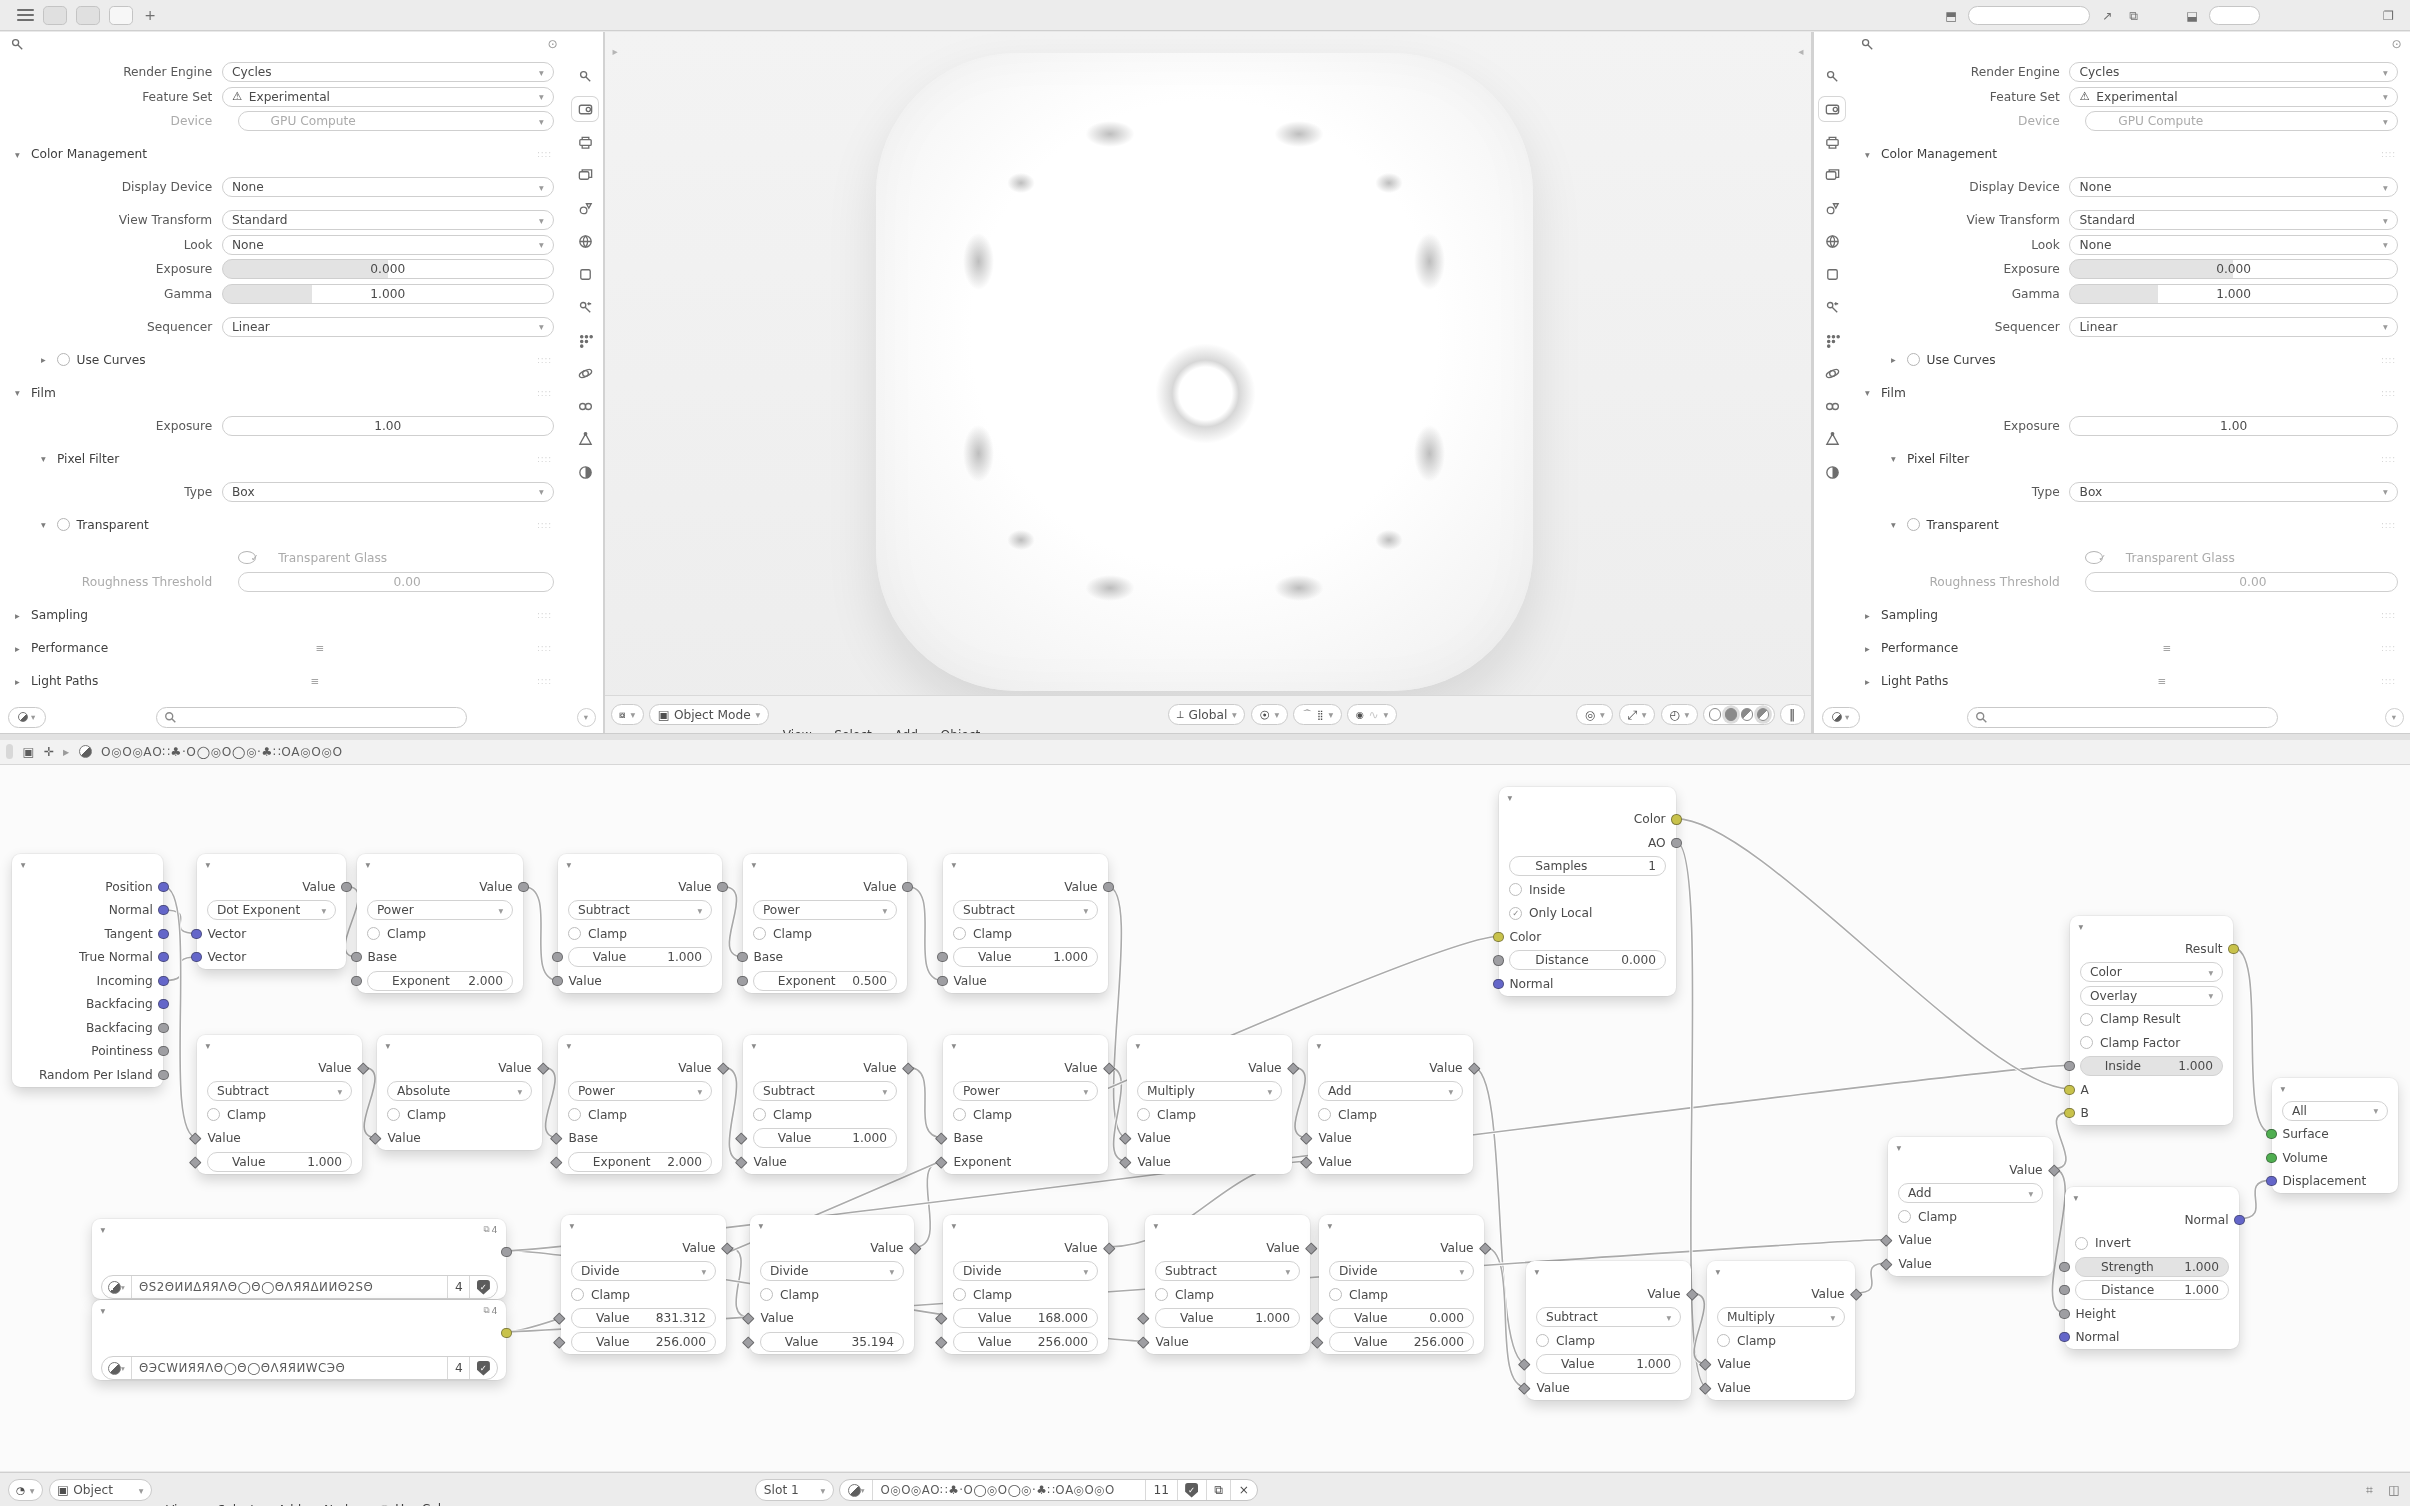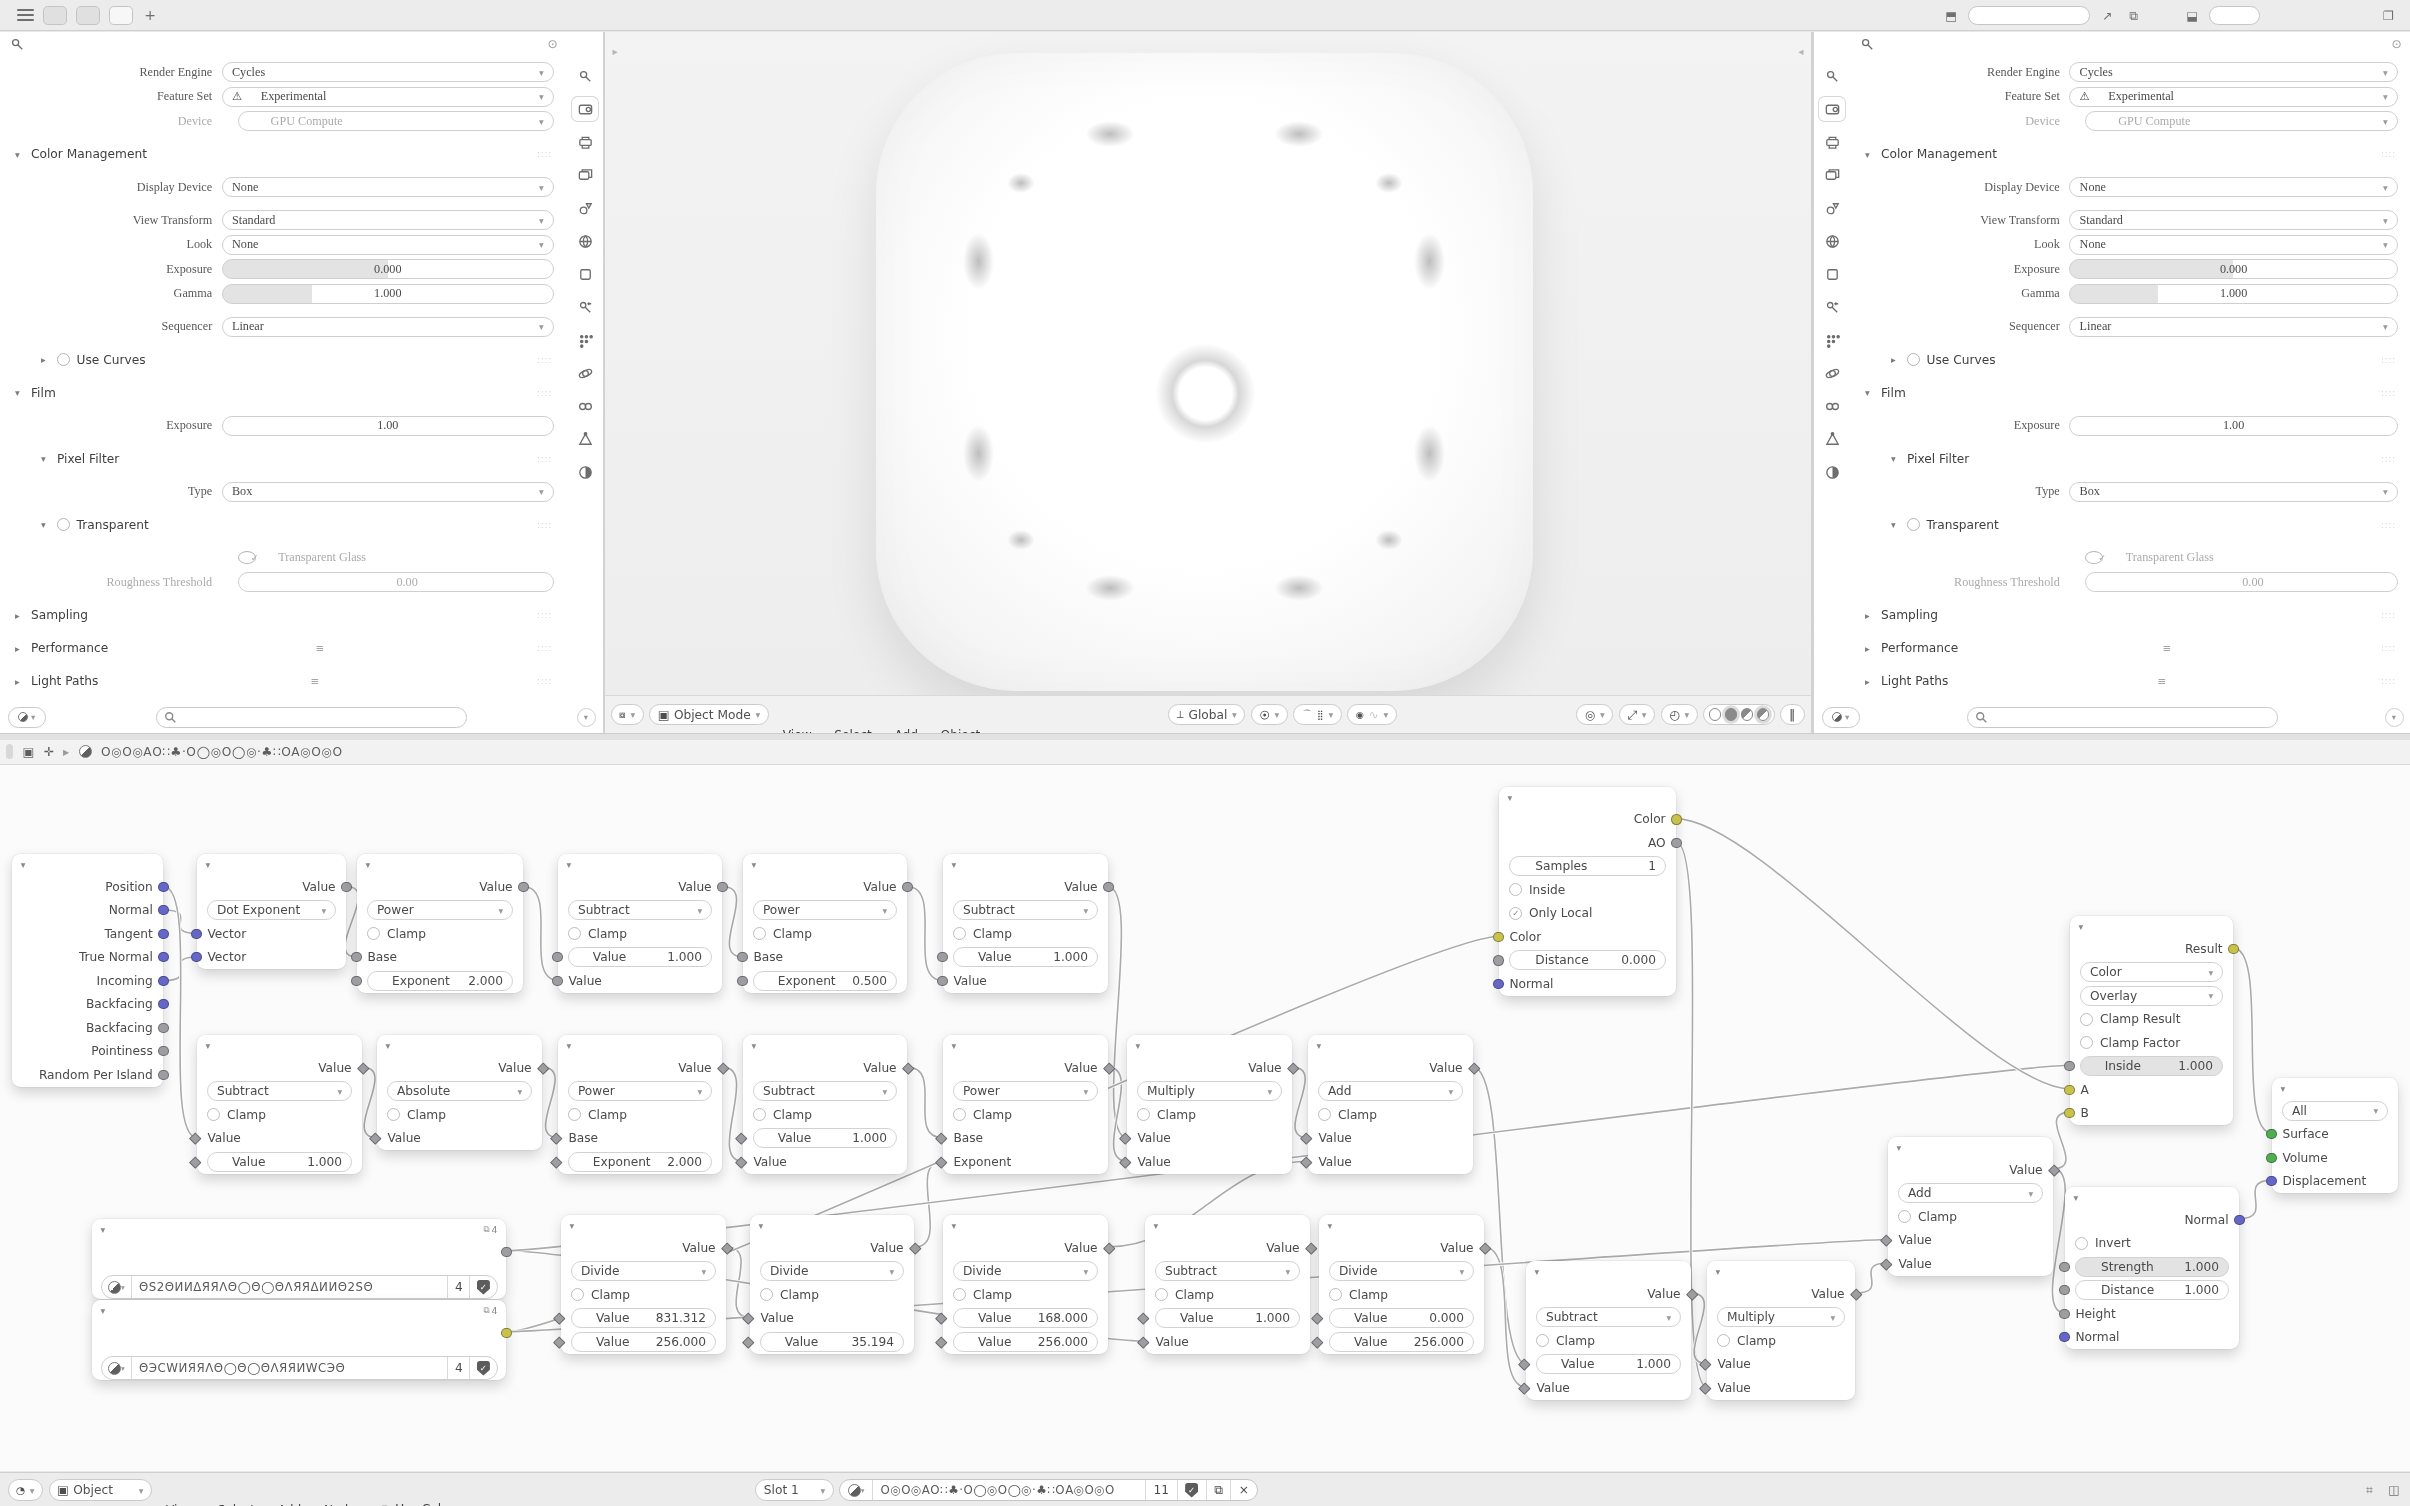--- a/index.html
+++ b/index.html
@@ -22,25 +22,25 @@
   #props-left{left:0;top:32px;width:603px;height:701px;}
   #props-right{left:1814px;top:32px;width:597px;height:701px;}
   .vsep{top:32px;width:2.8px;height:701px;background:#d2d2d2;}
   #hsep{left:0;top:733px;width:2411px;height:7.5px;background:#e2e2e2;border-top:0.9px solid #cdcdcd;border-bottom:0.9px solid #cdcdcd;}
   .props-head{height:24.5px;display:flex;align-items:center;padding:0 9.4px;justify-content:space-between;}
   .props-body{position:absolute;top:28px;bottom:34px;overflow:hidden;}
   .props-foot{position:absolute;bottom:0;height:32px;left:0;right:0;display:flex;align-items:center;padding:0 7.5px;gap:9.4px;}
   .rail{position:absolute;top:28px;width:36px;display:flex;flex-direction:column;align-items:center;gap:8.5px;padding-top:3.8px;}
   .rail .ric{width:26px;height:24.5px;border-radius:5.6px;display:flex;align-items:center;justify-content:center;}
   .rail .ric.active{background:#ffffff;box-shadow:0 0 0 0.9px #d6d6d6;}
-  .prow{display:flex;align-items:center;height:24.5px;padding-right:13px;font-family:Liberation Serif, serif;}
+  .prow{display:flex;align-items:center;height:24.5px;padding-right:13px;}
   .prow .plabel{width:40%;text-align:right;padding-right:9.4px;color:#595959;white-space:nowrap;}
   .prow.grey .plabel,.prow.grey .pvalue,.prow.grey *{color:#ababab;padding-left:16px;}
   .pw{flex:1;display:flex;align-items:center;}
-  .pill{flex:1;height:20px;border:0.9px solid #cfcfcf;border-radius:10.4px;background:#fff;display:flex;align-items:center;padding:0 9.4px;position:relative;overflow:hidden;gap:12px;}
+  .pill{flex:1;height:20px;border:0.9px solid #cfcfcf;border-radius:10.4px;background:#fff;display:flex;align-items:center;padding:0 9.4px;position:relative;overflow:hidden;}
   .pill .chev{margin-left:auto;color:#9a9a9a;font-size:9.4px;}
   .pill.center{justify-content:center;}
   .sechead{display:flex;align-items:center;height:24.5px;padding-left:15px;gap:6.6px;color:#3f3f3f;}
   .sechead .caret{color:#7d7d7d;font-size:9.4px;width:9.4px;}
   .sechead .grip{margin-left:auto;margin-right:15px;color:#d2d2d2;font-size:8.5px;letter-spacing:0.9px;}
   .sechead .listic{margin-left:auto;margin-right:5.6px;color:#8b8b8b;font-size:10.4px;}
   .sechead.sub{padding-left:41px;}
   .gap{margin-top:8.5px;}
   .cbox{width:13px;height:13px;border:0.9px solid #b5b5b5;border-radius:3.8px;background:#fff;display:inline-flex;align-items:center;justify-content:center;font-size:9.4px;color:#7c7c7c;flex:none;}
   .cbox.round{border-radius:50%;}

